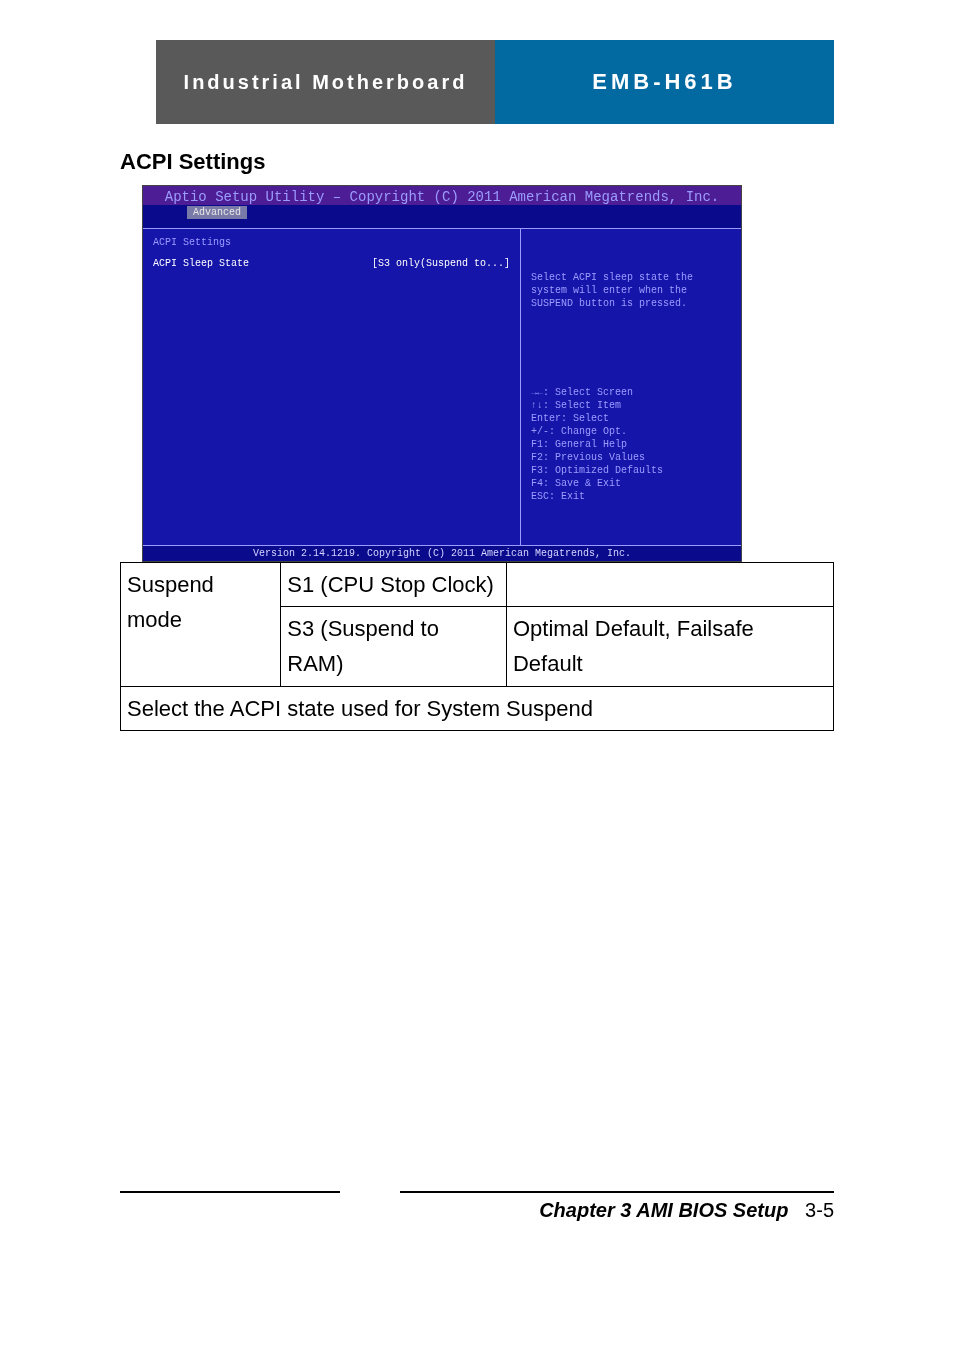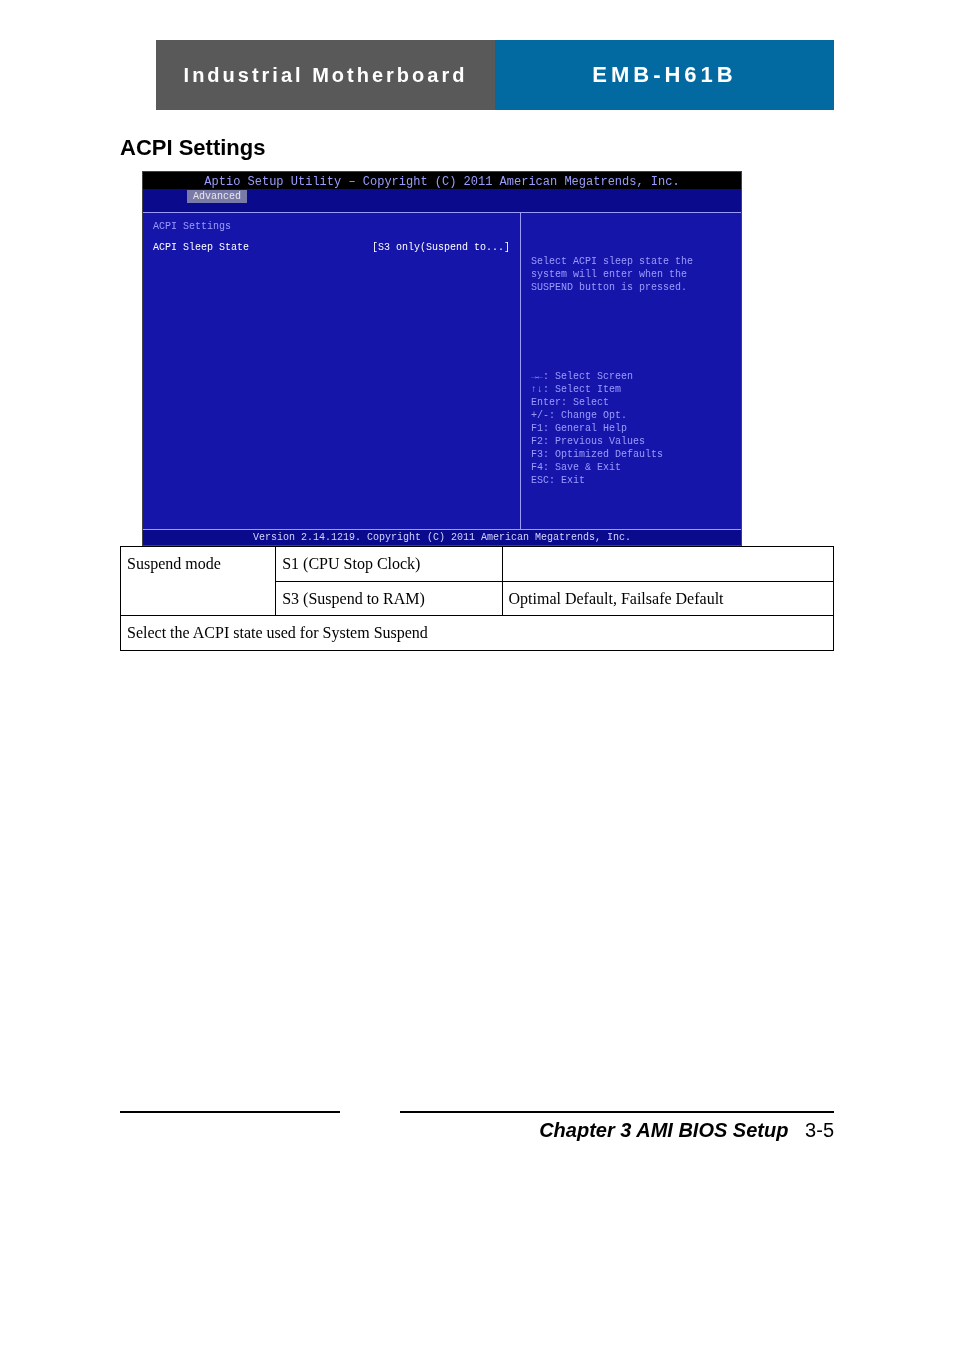--- a/index.html
+++ b/index.html
@@ -7,21 +7,21 @@
     padding: 0;
     font-family: Arial, Helvetica, sans-serif;
     background: #fff;
     width: 954px;
   }
   .page {
     padding: 40px 120px 40px 120px;
   }
   .top-banner {
     display: flex;
-    height: 70px;
+    height: 84px;
     margin-left: 36px;
     margin-bottom: 25px;
   }
   .banner-left {
     flex: 1;
     background: #595959;
     color: #fff;
     display: flex;
     align-items: center;
     justify-content: center;
@@ -47,25 +47,25 @@
   }
   .bios-box {
     width: 598px;
     margin-left: 22px;
     font-family: "Courier New", monospace;
     font-size: 10px;
     color: #bdbdff;
     border: 1px solid #444;
   }
   .bios-title {
-    background: #000000;
+    background: #4c1d95;
     color: #9c9cff;
     text-align: center;
     padding: 3px 0 0 0;
-    font-size: 12px;
+    font-size: 14px;
   }
   .bios-tabrow {
     background: #0a0a8d;
     padding: 1px 0 9px 44px;
   }
   .bios-tab {
     background: #7a7aa8;
     color: #e8e8e8;
     padding: 1px 6px;
     display: inline-block;
@@ -115,22 +115,21 @@
     padding: 2px 7px;
     font-size: 10px;
   }
   .options-summary {
     font-size: 22px;
     margin: 10px 0 6px 0;
   }
   table.summary {
     border-collapse: collapse;
     width: 100%;
-    font-size: 16px;
-    font-family: Liberation Serif, serif;
+    font-size: 22px;
   }
   table.summary td {
     border: 1px solid #000;
     padding: 4px 6px;
     vertical-align: top;
     line-height: 1.6;
   }
   .page-footer-row {
     display: flex;
     align-items: center;

